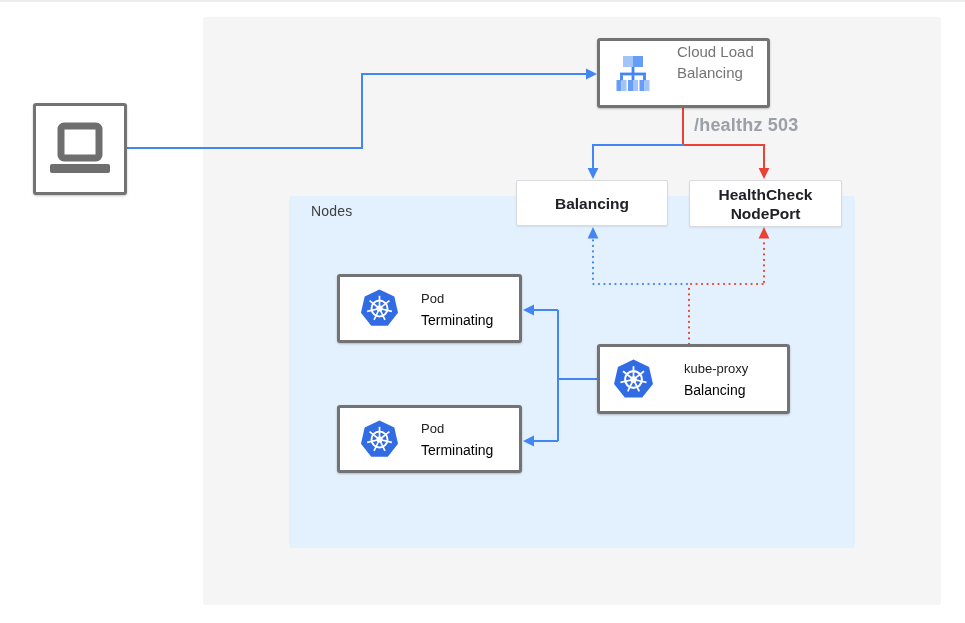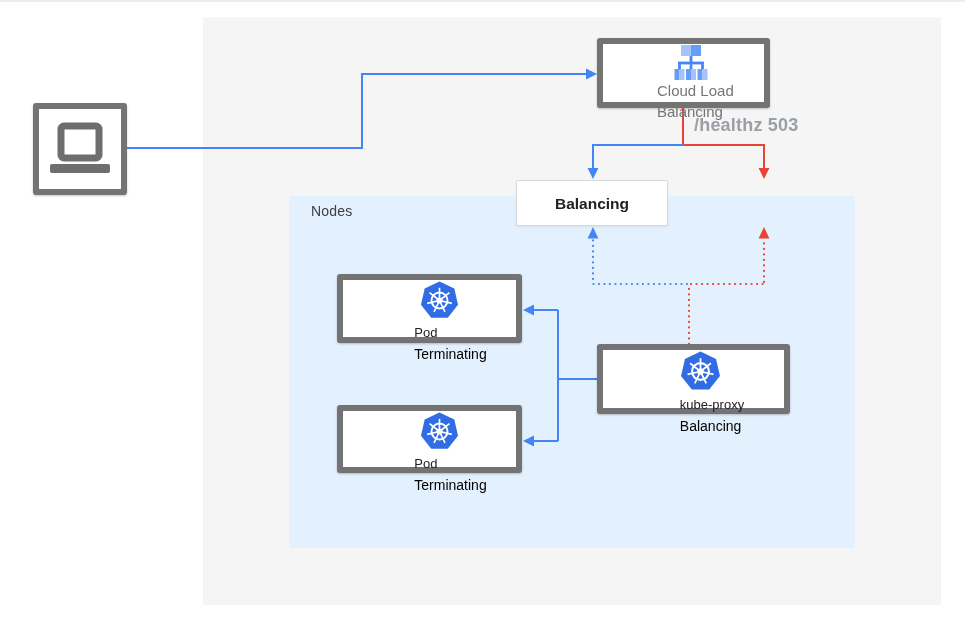--- a/index.html
+++ b/index.html
@@ -23,43 +23,43 @@
     position: absolute; left: 289px; top: 196px; width: 566px; height: 352px;
     background: #e3f0fd; border-radius: 3px;
   }
   .nodes-label {
     position: absolute; left: 311px; top: 203px;
     font-size: 14px; color: #3c4043; letter-spacing: .2px;
   }
   svg.wires { position: absolute; left: 0; top: 0; z-index: 2; pointer-events: none; }
   .card {
     position: absolute; z-index: 3; background: #ffffff; border-radius: 3px;
-    border: 6px solid #737373;
+    border: 3px solid #737373;
     box-shadow: 0 1px 2px rgba(0,0,0,.16), 0 1px 3px rgba(0,0,0,.08);
     box-sizing: border-box;
-    display: flex; align-items: center; flex-direction: column;
+    display: flex; 
   }
   .port-box {
     position: absolute; z-index: 3; background: #ffffff; border-radius: 2px;
     border: 1px solid #d8dade;
     box-shadow: 0 1px 2px rgba(0,0,0,.08);
     box-sizing: border-box;
     display: flex; align-items: center; justify-content: center;
     text-align: center;
     font-weight: bold; font-size: 15.5px; line-height: 19px; color: #202124;
   }
   .client-card { left: 33px; top: 103px; width: 94px; height: 92px; justify-content: center; }
   .clb-card { left: 597px; top: 38px; width: 173px; height: 70px; padding-left: 15px; }
   .clb-text { margin-left: 26px; width: 94px; font-size: 15px; line-height: 21px; color: #757575; }
   .nodeport-box { left: 516px; top: 180px; width: 152px; height: 46px; }
   .hcnp-box { left: 689px; top: 180px; width: 153px; height: 47px; }
   .hcnp-box .wrap { width: 120px; }
   .pod-card-1 { left: 337px; top: 274px; width: 185px; height: 69px; padding-left: 20px; }
   .pod-card-2 { left: 337px; top: 405px; width: 185px; height: 68px; padding-left: 20px; }
-  .kube-card { left: 597px; top: 344px; width: 193px; height: 70px; padding-left: 13px; }
+  .kube-card { left: 597px; top: 344px; width: 193px; height: 70px; padding-left: 13px; gap: 6px; }
   .stack { display: flex; flex-direction: column; justify-content: center; }
   .pod-card-1 .stack, .pod-card-2 .stack { margin-left: 22px; }
   .kube-card .stack { margin-left: 24px; }
   .card-title { font-size: 13px; line-height: 23px; color: #212121; }
   .card-sub { font-size: 14px; line-height: 21px; color: #000000; }
   .healthz-label {
     position: absolute; left: 694px; top: 115px; z-index: 3;
     font-size: 18px; font-weight: bold; color: #9aa0a6; letter-spacing: .2px;
   }
   .icon-wrap { display: flex; align-items: center; justify-content: center; }
@@ -136,20 +136,23 @@
     </span>
     <div class="clb-text">Cloud Load Balancing</div>
   </div>
 
   <div class="healthz-label">/healthz 503</div>
 
   <div class="port-box nodeport-box">
     <span class="wrap">Balancing</span>
   </div>
 
+  <div class="port-box hcnp-box">
+    <span class="wrap">HealthCheck NodePort</span>
+  </div>
 
   <div class="card pod-card-1">
     <span class="icon-wrap">
       <svg width="39" height="41" viewBox="0 0 40 42">
         <polygon points="20,1.5 35.2,8.8 39,25.3 28.5,38.6 11.5,38.6 1,25.3 4.8,8.8" fill="#326ce5"></polygon>
         <g stroke="#ffffff" stroke-width="1.7">
           <line x1="20" y1="21" x2="20" y2="8"></line>
             <line x1="20" y1="21" x2="30.2" y2="12.9"></line>
           <line x1="20" y1="21" x2="32.7" y2="23.9"></line>
             <line x1="20" y1="21" x2="25.6" y2="32.7"></line>

